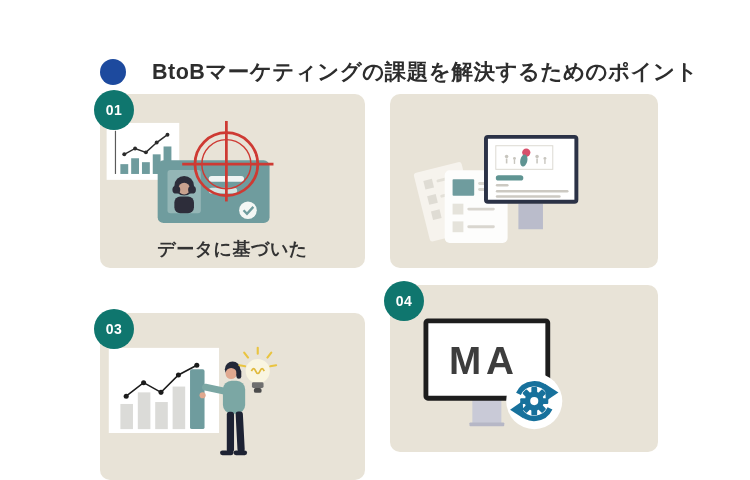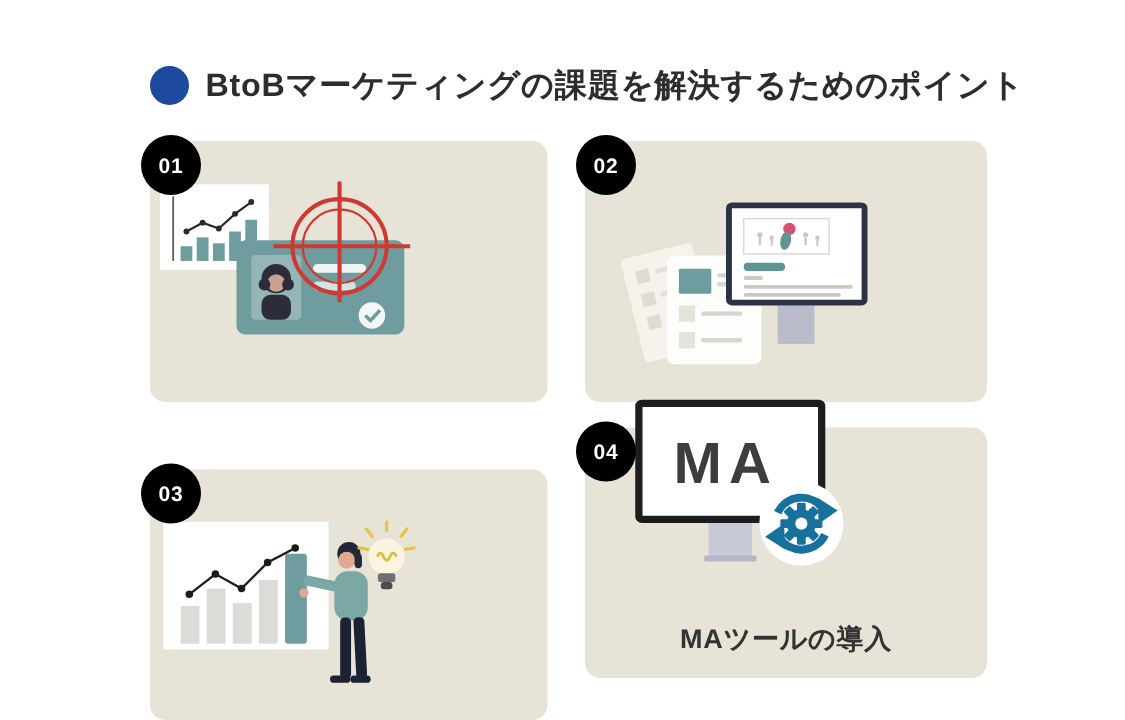--- a/index.html
+++ b/index.html
@@ -2,34 +2,34 @@
 <html><head>
 <meta charset="utf-8">
 <style>
   html,body{margin:0;padding:0;}
   body{
     width:750px;height:480px;position:relative;background:#ffffff;overflow:hidden;
     font-family:"Liberation Sans","DejaVu Sans",sans-serif;
   }
   .header{position:absolute;left:100px;top:42px;display:flex;align-items:center;gap:11px;}
   .bullet{width:26px;height:26px;border-radius:50%;background:#1d4a9e;flex:0 0 auto;}
-  .title{font-size:21.5px;font-weight:700;color:#2d2d2d;letter-spacing:.5px;margin:0;white-space:nowrap;}
+  .title{font-size:21.5px;font-weight:700;color:#2d2d2d;letter-spacing:.5px;margin:15px;white-space:nowrap;}
 
   .card{
     position:absolute;background:#e8e3d7;border-radius:10px;
     display:flex;flex-direction:column;align-items:center;justify-content:flex-end;
   }
   .card.c1{left:100px;top:94px;width:265px;height:174px;}
   .card.c2{left:390px;top:94px;width:268px;height:174px;}
   .card.c3{left:100px;top:285px;width:265px;height:167px;margin-top:28px;}
   .card.c4{left:390px;top:285px;width:268px;height:167px;gap:32px;}
 
   .badge{
     position:absolute;left:-6px;top:-4px;width:40px;height:40px;border-radius:50%;
-    background:#000000;color:#ffffff;font-size:14px;font-weight:700;
+    background:#0f766e;color:#ffffff;font-size:14px;font-weight:700;
     display:flex;align-items:center;justify-content:center;letter-spacing:.5px;
   }
   .illus{flex:1 1 auto;width:100%;display:flex;align-items:center;justify-content:flex-start;padding-top:12px;}
   .label{
     font-size:18px;font-weight:700;color:#333333;text-align:center;
     line-height:1.38;letter-spacing:.5px;margin-bottom:13px;
   }
   .card.c1 .label{margin-bottom:6px;}
   svg{display:block;}
   svg text{font-family:"Liberation Sans","DejaVu Sans",sans-serif;}
@@ -75,26 +75,25 @@
 
       <g stroke="#ce3a33" fill="none">
         <circle cx="127" cy="46" r="32" stroke-width="2.8"></circle>
         <circle cx="127" cy="46" r="25" stroke-width="1.5"></circle>
         <line x1="127" y1="2" x2="127" y2="84" stroke-width="2.8"></line>
         <line x1="82" y1="46" x2="175" y2="46" stroke-width="2.8"></line>
       </g>
     </svg>
   </div>
   <div class="label">
-    <br>
+    <span>データに基づいた</span><br>
   </div>
 </section>
 
 <section class="card c2">
-  <div class="badge">02</div>
   <div class="illus">
     <svg width="190" height="112" viewBox="0 0 190 114">
 
       <g transform="rotate(-14 55 72)">
         <rect x="30" y="36" width="50" height="72" rx="3" fill="#f6f3ed"></rect>
         <rect x="38" y="46" width="9" height="9" fill="#dfdcd4"></rect>
         <rect x="38" y="62" width="9" height="9" fill="#dfdcd4"></rect>
         <rect x="38" y="78" width="9" height="9" fill="#dfdcd4"></rect>
         <rect x="51" y="48" width="20" height="3" rx="1.5" fill="#e3e0d8"></rect>
         <rect x="51" y="64" width="16" height="3" rx="1.5" fill="#e3e0d8"></rect>
@@ -215,16 +214,13 @@
             <rect x="-3" y="-14.5" width="6" height="6" rx="1"></rect>
           </g>
         <g transform="rotate(315)">
             <rect x="-3" y="-14.5" width="6" height="6" rx="1"></rect>
           </g>
         <circle r="10"></circle>
         <circle r="4.2" fill="#ffffff"></circle>
       </g>
     </svg>
   </div>
-  <div class="label">
-    <span>MAツールの導入</span>
-  </div>
 </section>
 
 </body></html>

